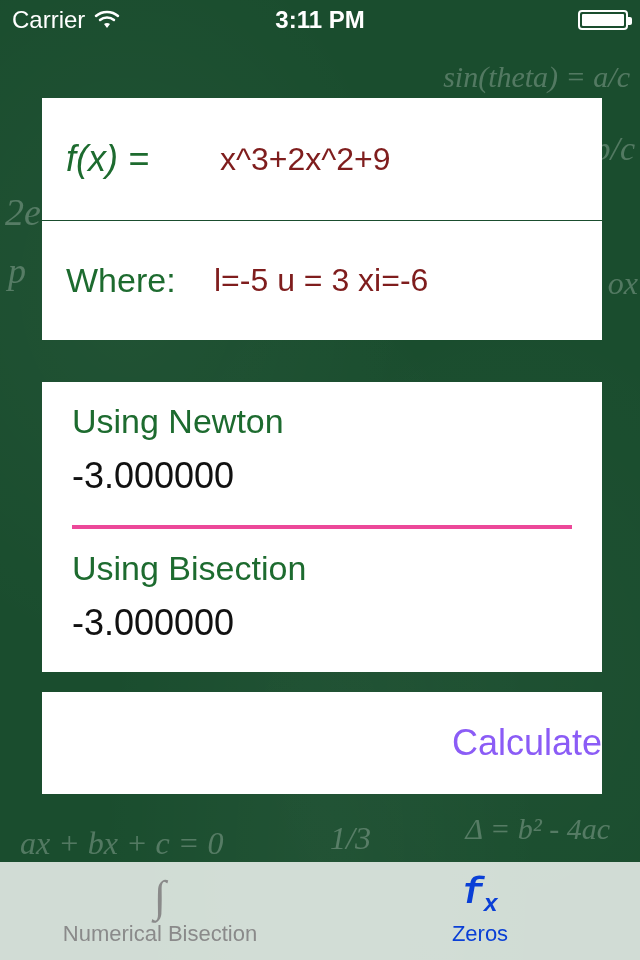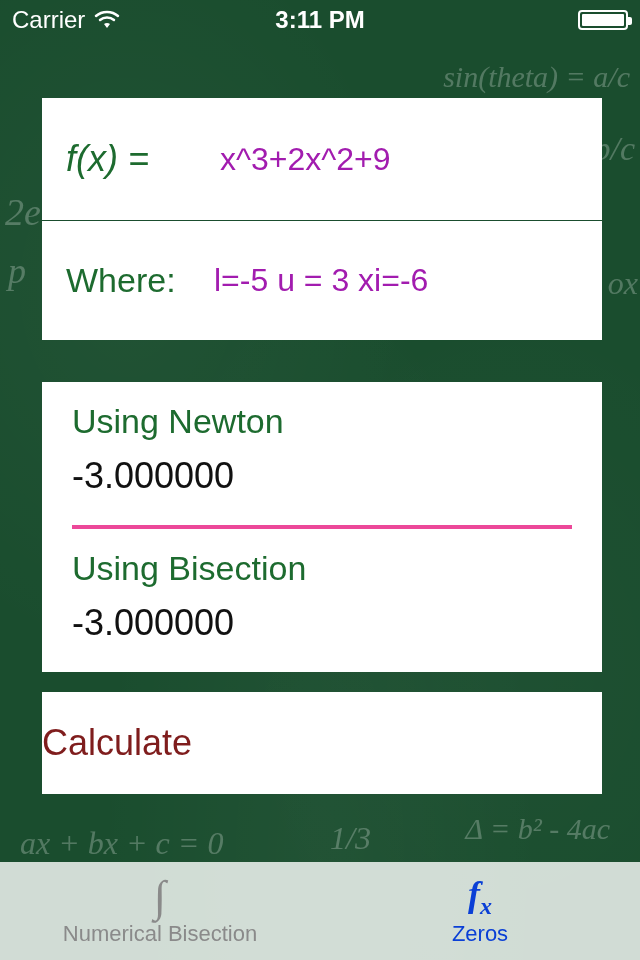--- a/index.html
+++ b/index.html
@@ -58,51 +58,51 @@
   .input-row {
     display: flex; align-items: center; padding: 40px 24px;
   }
   .input-row + .input-row { border-top: 1px solid #1a4d2e; }
   .field-label {
     color: #1d6b2f; font-size: 36px;
   }
   .fx-label { font-style: italic; margin-right: 36px; min-width: 118px; }
   .where-label { margin-right: 28px; min-width: 120px; font-size: 34px; }
   .field-value {
-    font-size: 32px; color: #a21caf; flex: 1;
+    font-size: 32px; color: #7f1d1d; flex: 1;
     background: transparent; border: none; outline: none;
     font-family: inherit;
   }
 
   .results-card { margin-bottom: 20px; padding: 0 30px; }
   .result-block { padding: 20px 0 28px 0; }
   .result-block + .result-block { border-top: 4px solid #ec4899; }
   .result-label { color: #1d6b2f; font-size: 34px; margin-bottom: 14px; }
   .result-value { color: #111; font-size: 36px; }
 
   .calc-button {
-    background: #fff; text-align: left; padding: 30px 0; margin-bottom: 30px;
-    color: #7f1d1d; font-size: 36px;
+    background: #fff; text-align: right; padding: 30px 0; margin-bottom: 30px;
+    color: #8b5cf6; font-size: 36px;
   }
 
   .tab-bar {
     position: relative; z-index: 2;
     height: 98px; width: 100%;
     background: rgba(230,236,232,0.9);
     display: flex;
   }
   .tab {
     flex: 1; display: flex; flex-direction: column; align-items: center; justify-content: center; gap: 2px;
     font-size: 22px;
   }
   .tab-inactive { color: #8a8a8a; }
   .tab-active { color: #0a3fd6; }
   .tab-icon { height: 44px; display: flex; align-items: center; justify-content: center; }
   .integral { font-size: 44px; font-family: "Times New Roman", serif; font-style: italic; line-height: 1; }
-  .fx-icon { font-size: 36px; font-style: italic; font-weight: 700; font-family: Liberation Serif, serif; line-height: 1; }
+  .fx-icon { font-size: 36px; font-style: italic; font-weight: 700; font-family: Liberation Mono, monospace; line-height: 1; }
   .fx-icon .sub { font-size: 24px; vertical-align: sub; }
 </style>
 </head>
 <body>
 
 <div class="screen">
 
   <div class="chalk-bg">
     <span class="chalk-text" style="top:60px;right:10px;font-size:30px;">sin(theta) = a/c</span>
     <span class="chalk-text" style="top:190px;left:5px;font-size:38px;">2e</span>

